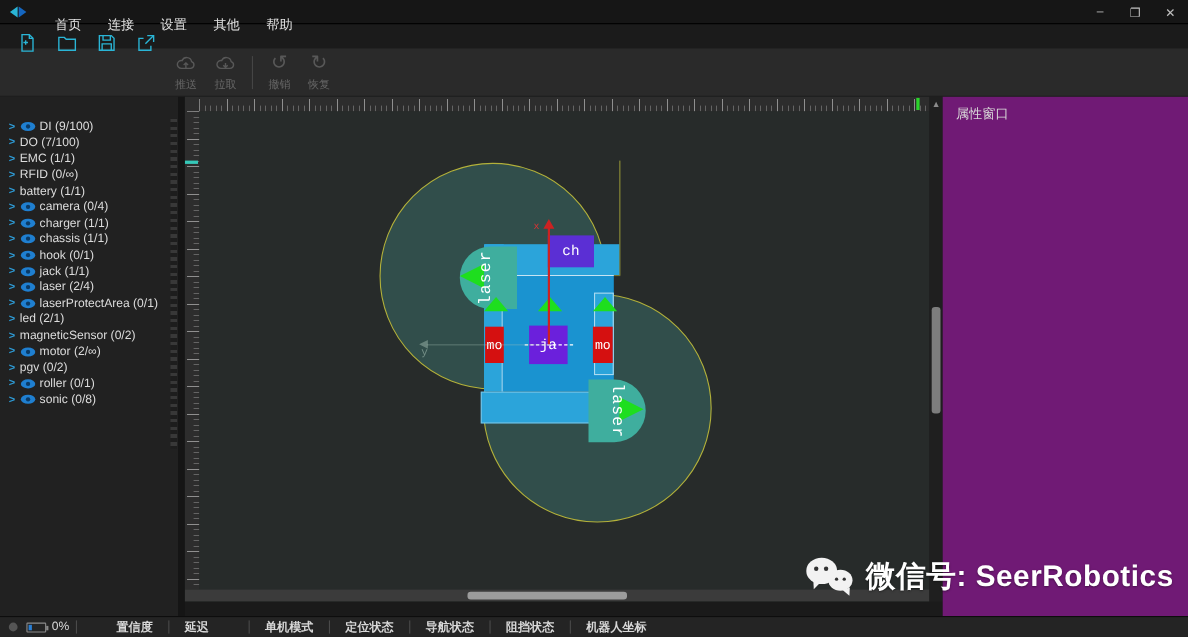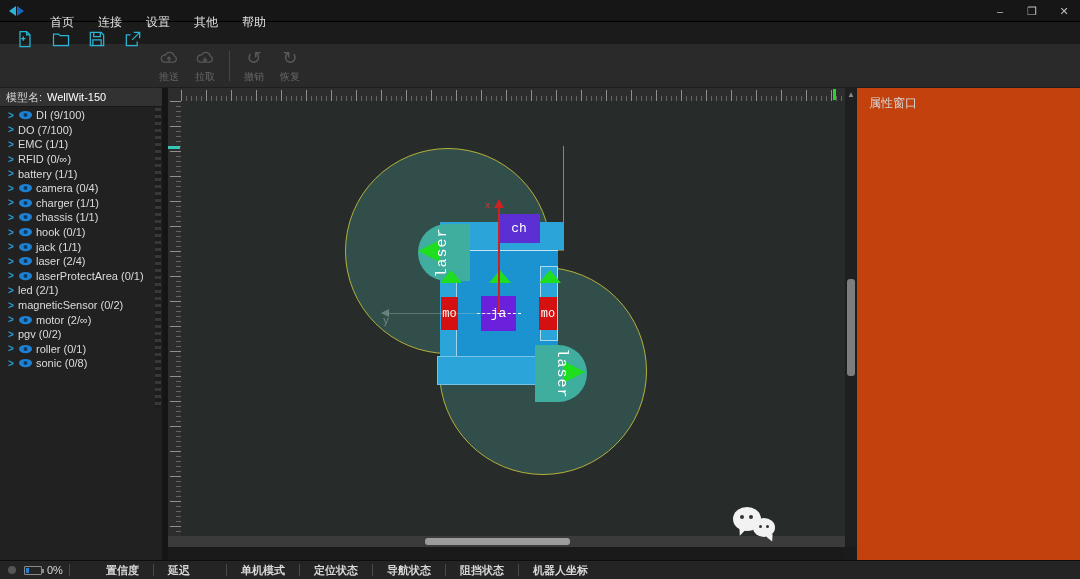--- a/index.html
+++ b/index.html
@@ -100,21 +100,21 @@
   #hscroll { position:absolute; left:0; right:0; bottom:0; height:11px; background:#3b3b3b; }
   #hscroll .thumb { position:absolute; left:257px; top:2px; width:145px; height:7px; background:#9c9c9c; border-radius:3px; }
 
   
   #vscroll { position:absolute; left:845px; top:88px; width:12px; height:459px; background:#1f1f1f; }
   #vscroll .arrow { position:absolute; top:0; left:0; width:12px; height:12px; color:#8a8a8a; font-size:8px;
     display:flex; align-items:center; justify-content:center; }
   #vscroll .thumb { position:absolute; left:2px; top:191px; width:8px; height:97px; background:#7d7d7d; border-radius:3px; }
 
   
-  #rpanel { position:absolute; left:857px; top:88px; width:223px; height:472px; background:#c2410c; }
+  #rpanel { position:absolute; left:857px; top:88px; width:223px; height:472px; background:#701a75; }
   #rpanel-title { color:#d8d8d8; font-size:12px; padding:7px 0 0 12px; }
 
   #bottom-strip { position:absolute; left:168px; top:547px; width:677px; height:13px; background:#1a1a1a; }
 
   
   #statusbar { position:absolute; left:0; top:560px; width:1080px; height:19px; background:#242424;
     border-top:1px solid #0d0d0d; display:flex; align-items:center; font-size:11px; color:#d8d8d8; }
   #status-dot { width:8px; height:8px; border-radius:50%; background:#555; margin-left:8px; }
   #battery { width:18px; height:9px; border:1px solid #8a8a8a; border-radius:1px; margin-left:8px; position:relative; }
   #battery .nub { position:absolute; right:-3px; top:2px; width:2px; height:4px; background:#8a8a8a; }
@@ -223,24 +223,20 @@
       <span class="ticon uglyph">↺</span>
       <span class="tlabel">撤销</span>
     </div>
     <div class="tool disabled">
       <span class="ticon uglyph">↻</span>
       <span class="tlabel">恢复</span>
     </div>
   </div>
 
   <div id="sidebar">
-    <div id="model-header">
-      <span class="mh-label">模型名:</span>
-      <span class="mh-value">WellWit-150</span>
-    </div>
     <div id="tree">
       <div class="trow">
           <span class="chev">&gt;</span>
           <svg class="eye" viewBox="0 0 16 10">
             <ellipse cx="8" cy="5" rx="7" ry="4.4" fill="#1f7fd0"></ellipse>
             <circle cx="8" cy="5" r="2.1" fill="#0a3a66"></circle>
           </svg>
           <span class="tlab">DI (9/100)</span>
         </div>
       <div class="trow">
@@ -434,20 +430,21 @@
           <span class="d d1"></span>
           <span class="d d2"></span>
         </div>
       <div class="b1t"></div>
       <div class="b2">
           <span class="d d1"></span>
           <span class="d d2"></span>
         </div>
       <div class="b2t"></div>
     </div>
+    <div id="wm-text">微信号: SeerRobotics</div>
   </div>
 
   <div id="statusbar">
     <div id="status-dot"></div>
     <div id="battery">
         <div class="nub"></div>
         <div class="fill"></div>
       </div>
     <div id="battery-pct">0%</div>
     <div class="ssep"></div>

